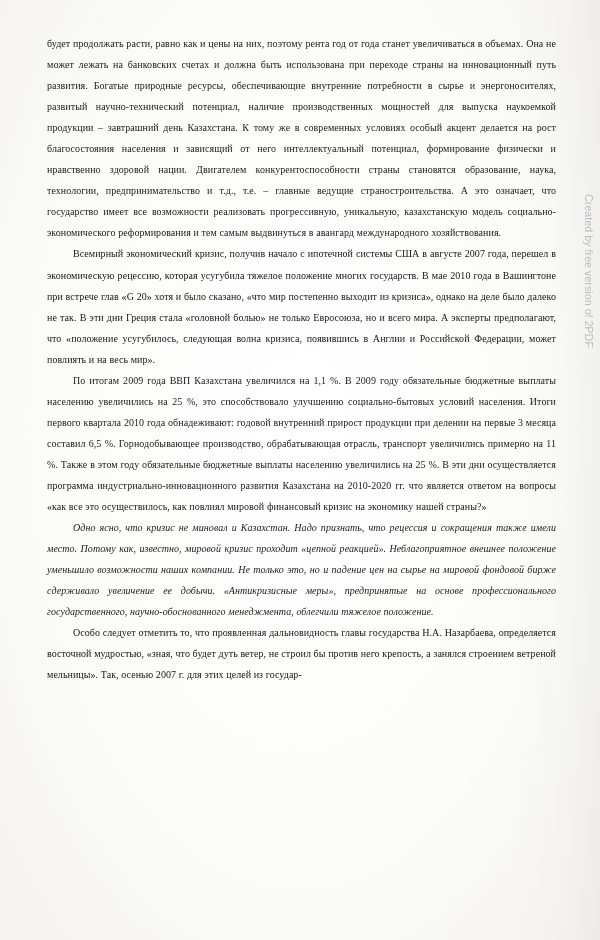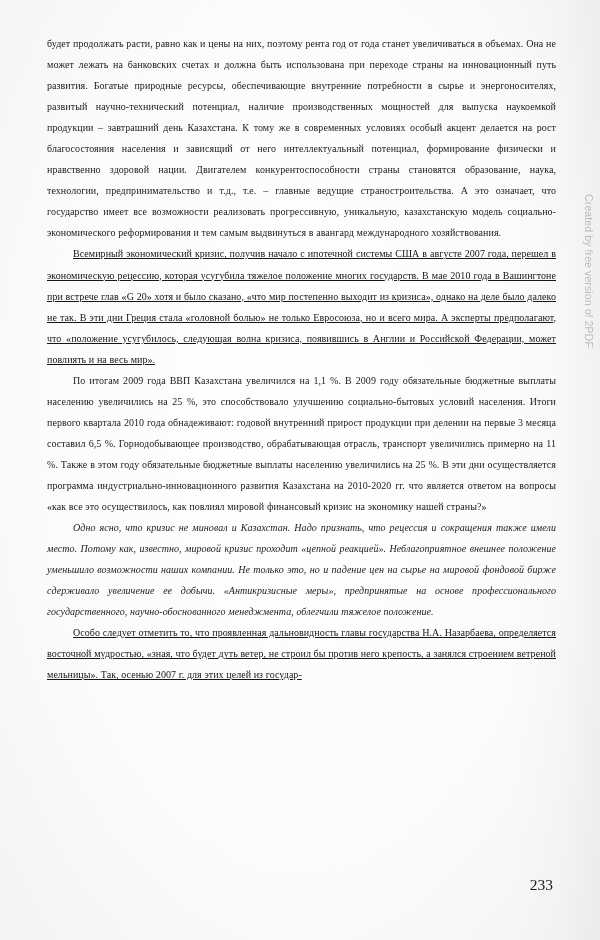--- a/index.html
+++ b/index.html
@@ -70,21 +70,21 @@
     -webkit-font-smoothing: none;
     text-rendering: optimizeLegibility;
   }
   p.body-par.no-indent { text-indent: 0; }
 
   
   p.body-par { text-align-last: left; }
 
   
   p.ink-a { color: #1a1a1a; }
-  p.ink-b { color: #161616; text-decoration: underline; }
+  p.ink-b { color: #161616; }
   p.ink-c { color: #202020; font-style: italic; }
 
   
   #watermark {
     position: absolute;
     right: 2px;
     top: 196px;
     width: 18px;
     height: 150px;
     pointer-events: none;
@@ -134,15 +134,14 @@
     <p class="body-par ink-c">Одно ясно, что кризис не миновал и Казахстан. Надо признать, что рецессия и сокращения также имели место. Потому как, известно, мировой кризис проходит «цепной реакцией». Неблагоприятное внешнее положение уменьшило возможности наших компании. Не только это, но и падение цен на сырье на мировой фондовой бирже сдерживало увеличение ее добычи. «Антикризисные меры», предпринятые на основе профессионального государственного, научно-обоснованного менеджмента, облегчили  тяжелое положение.</p>
 
     <p class="body-par ink-b">Особо следует отметить то, что  проявленная дальновидность главы государства Н.А. Назарбаева, определяется восточной мудростью, «зная, что будет дуть ветер, не строил бы против него крепость, а занялся строением ветреной мельницы». Так, осенью 2007 г. для этих целей из государ-</p>
 
   </div>
 
   <div id="watermark">
     <span class="wm-text">Created by free version of 2PDF</span>
   </div>
 
-  <div id="page-number">233</div>
 
 </div>
 
 </body></html>

